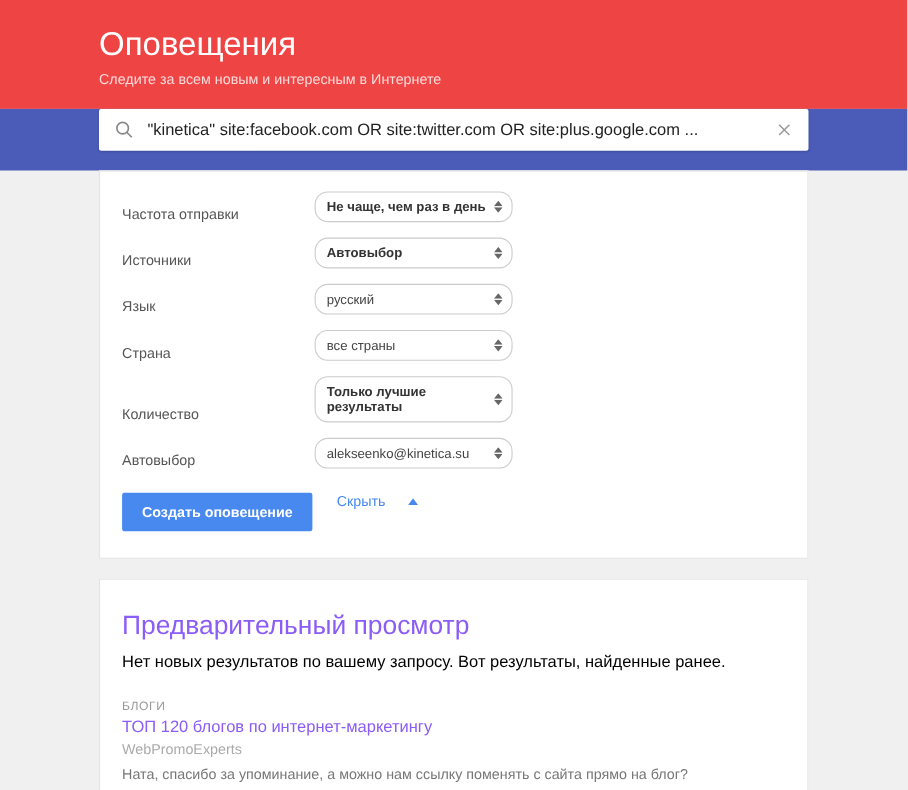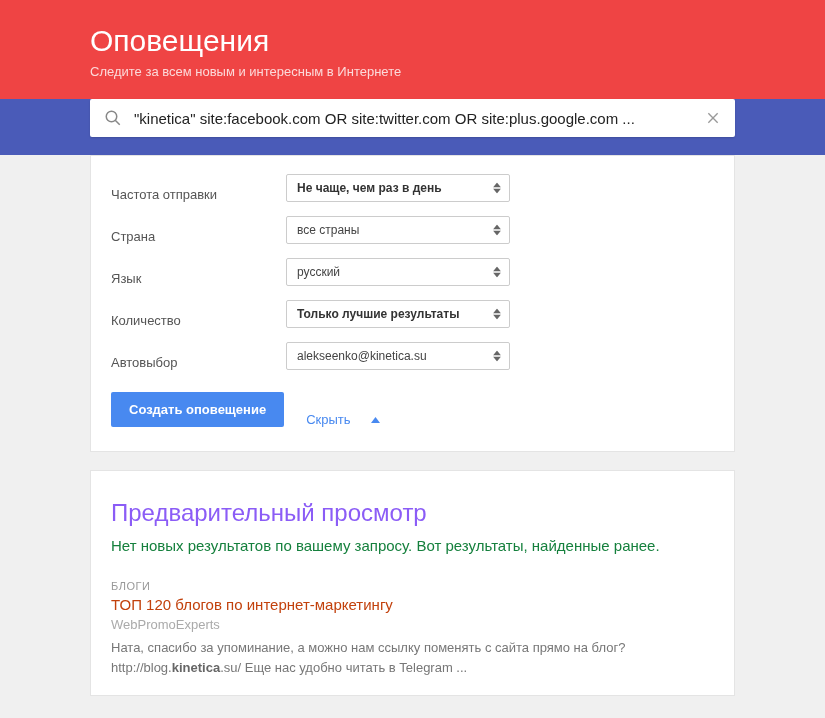--- a/index.html
+++ b/index.html
@@ -9,32 +9,32 @@
 .header-subtitle { color: rgba(255,255,255,0.8); font-size: 13px; }
 .search-wrap { padding: 0 90px 18px; background: #4a5bb8; }
 .search-box { background: #fff; border-radius: 2px; display: flex; align-items: center; padding: 10px 14px; box-shadow: 0 1px 2px rgba(0,0,0,0.15); }
 .search-icon { color: #888; margin-right: 12px; display: flex; }
 .search-input { flex: 1; border: none; outline: none; font-size: 15px; color: #222; }
 .clear-icon { color: #999; cursor: pointer; display: flex; }
 .card { background: #fff; margin: 0 90px 18px; border: 1px solid #e4e4e4; }
 .options { padding: 18px 20px 24px; }
 .option-row { display: flex; align-items: flex-end; margin-bottom: 14px; }
 .option-label { width: 175px; font-size: 13px; color: #555; }
-.select { position: relative; width: 224px; border: 1px solid #ccc; border-radius: 2px; padding: 6px 10px; font-size: 12px; font-weight: 700; color: #333; cursor: pointer; background: #fff; }
+.select { position: relative; width: 180px; border: 1px solid #ccc; border-radius: 12px; padding: 6px 10px; font-size: 12px; font-weight: 700; color: #333; cursor: pointer; background: #fff; }
 .select.normal { font-weight: 400; color: #444; }
 .select-arrows { position: absolute; right: 8px; top: 50%; transform: translateY(-50%); display: flex; flex-direction: column; gap: 1px; }
 .select-arrows svg { width: 8px; height: 5px; }
-.actions { display: flex; align-items: flex-end; gap: 22px; margin-top: 22px; }
+.actions { display: flex; align-items: flex-start; gap: 22px; margin-top: 22px; }
 .btn-primary { background: #4889f0; color: #fff; border: none; padding: 10px 18px; font-size: 13px; font-weight: 700; border-radius: 2px; cursor: pointer; }
 .btn-link { color: #4889f0; font-size: 13px; cursor: pointer; display: flex; align-items: center; gap: 20px; }
 .preview { padding: 28px 20px 18px; }
 .preview-title { font-size: 24px; color: #8b5cf6; font-weight: 300; margin-bottom: 10px; }
-.preview-desc { font-size: 15px; color: #15803d; margin-bottom: 26px; }
+.preview-desc { font-size: 15px; color: #000000; margin-bottom: 26px; }
 .section-label { font-size: 11px; color: #999; letter-spacing: 0.5px; margin-bottom: 4px; }
-.result-title { font-size: 15px; color: #c2410c; margin-bottom: 4px; }
+.result-title { font-size: 15px; color: #8b5cf6; margin-bottom: 4px; }
 .result-source { font-size: 13px; color: #aaa; margin-bottom: 6px; }
 .result-snippet { font-size: 13px; color: #777; line-height: 1.5; }
 .result-snippet b { color: #666; }
 </style>
 </head>
 <body>
 
 <div class="header">
   <h1 class="header-title">Оповещения</h1>
   <div class="header-subtitle">Следите за всем новым и интересным в Интернете</div>
@@ -68,37 +68,51 @@
             <svg viewBox="0 0 8 5">
               <path d="M0 5 L4 0 L8 5 Z" fill="#666"></path>
             </svg>
             <svg viewBox="0 0 8 5">
               <path d="M0 0 L4 5 L8 0 Z" fill="#666"></path>
             </svg>
           </span>
       </div>
     </div>
     <div class="option-row">
-      <div class="option-label">Страна</div>
-      <div class="select normal">
-        <span>все страны</span>
+      <div class="option-label">Источники</div>
+      <div class="select">
+        <span>Автовыбор</span>
         <span class="select-arrows">
             <svg viewBox="0 0 8 5">
               <path d="M0 5 L4 0 L8 5 Z" fill="#666"></path>
             </svg>
             <svg viewBox="0 0 8 5">
               <path d="M0 0 L4 5 L8 0 Z" fill="#666"></path>
             </svg>
           </span>
       </div>
     </div>
     <div class="option-row">
       <div class="option-label">Язык</div>
       <div class="select normal">
         <span>русский</span>
+        <span class="select-arrows">
+            <svg viewBox="0 0 8 5">
+              <path d="M0 5 L4 0 L8 5 Z" fill="#666"></path>
+            </svg>
+            <svg viewBox="0 0 8 5">
+              <path d="M0 0 L4 5 L8 0 Z" fill="#666"></path>
+            </svg>
+          </span>
+      </div>
+    </div>
+    <div class="option-row">
+      <div class="option-label">Страна</div>
+      <div class="select normal">
+        <span>все страны</span>
         <span class="select-arrows">
             <svg viewBox="0 0 8 5">
               <path d="M0 5 L4 0 L8 5 Z" fill="#666"></path>
             </svg>
             <svg viewBox="0 0 8 5">
               <path d="M0 0 L4 5 L8 0 Z" fill="#666"></path>
             </svg>
           </span>
       </div>
     </div>

